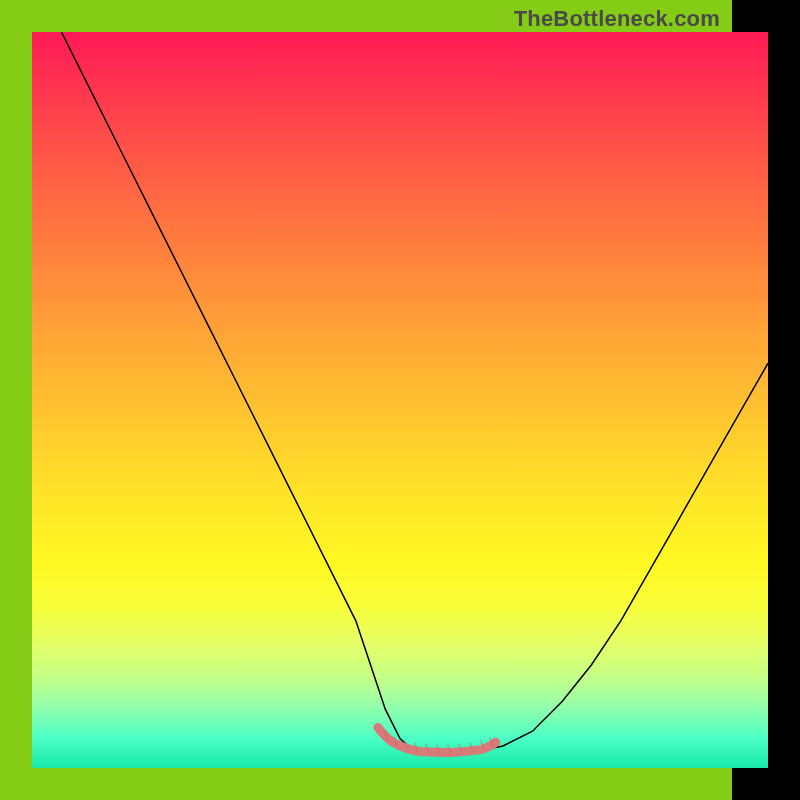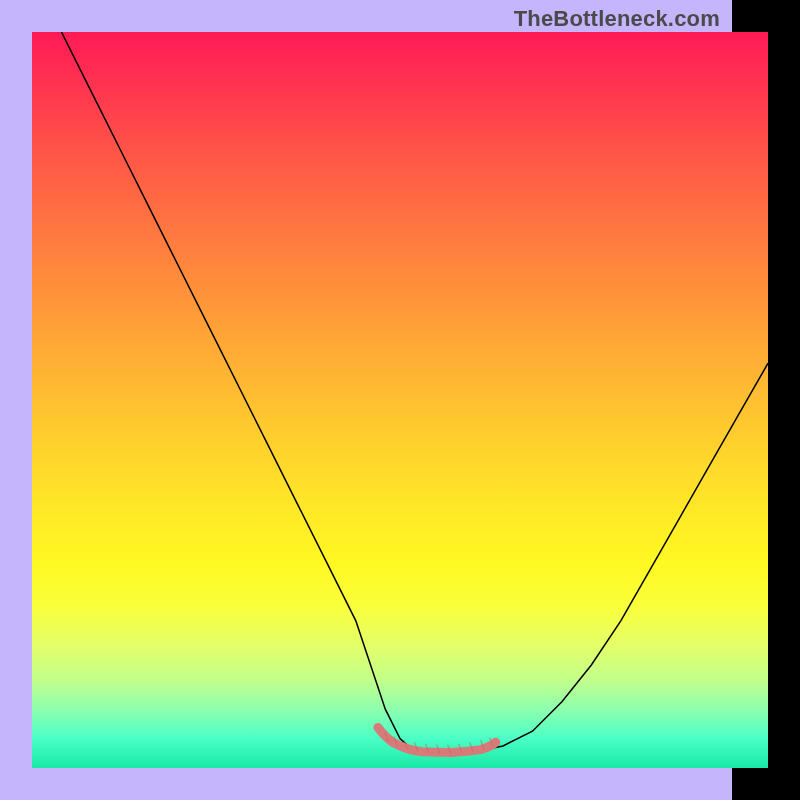--- a/index.html
+++ b/index.html
@@ -9,21 +9,21 @@
     height: 800px;
     background: #000000;
     overflow: hidden;
   }
   .frame {
     position: absolute;
     top: 0;
     left: 0;
     width: 732px;
     height: 800px;
-    background: #c4b5fd;
+    background: #84cc16;
   }
   .plot-area {
     position: absolute;
     top: 32px;
     left: 32px;
     width: 736px;
     height: 736px;
     overflow: hidden;
   }
   .gradient {

